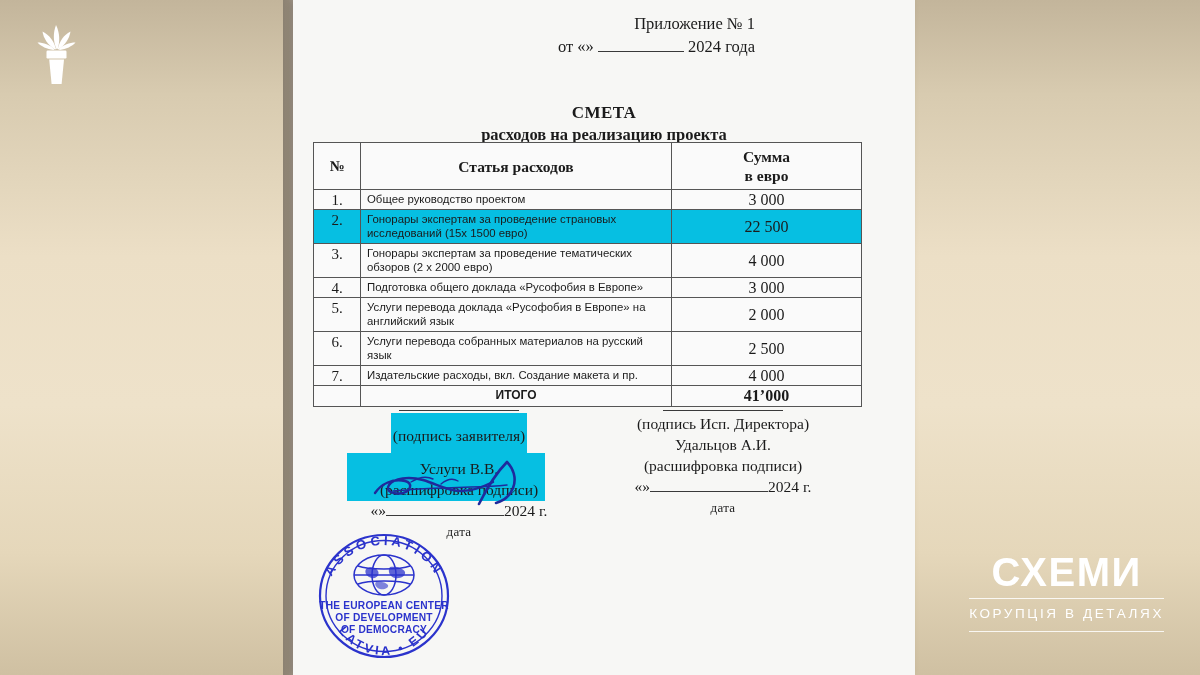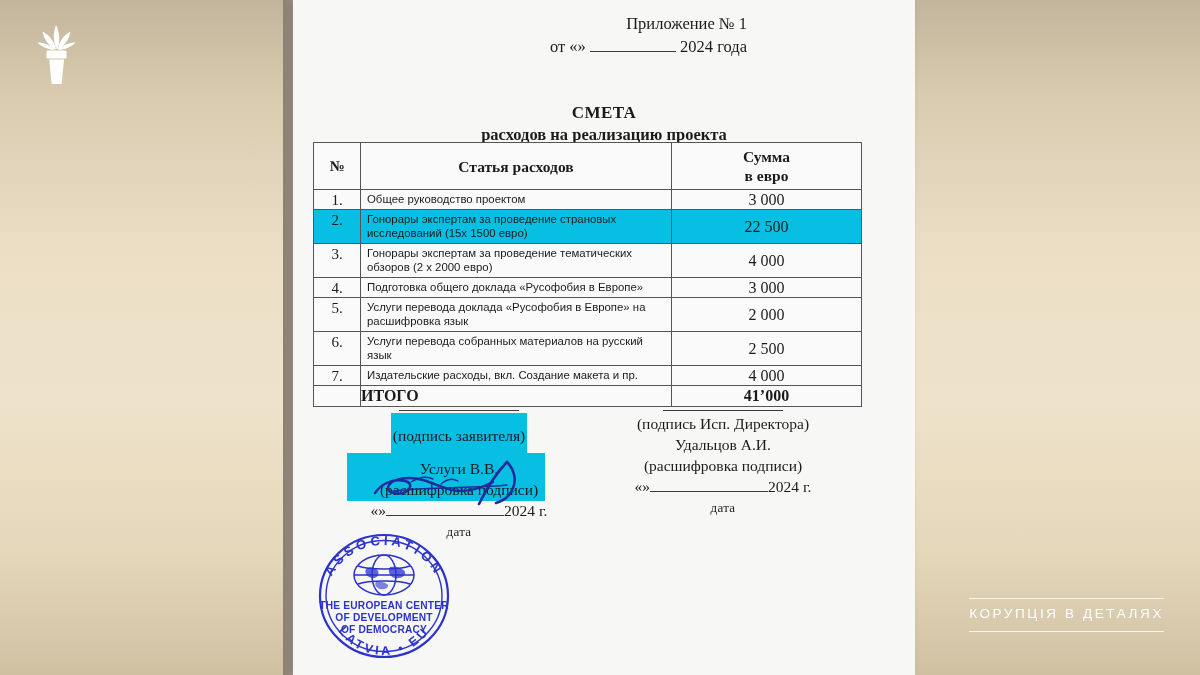--- a/index.html
+++ b/index.html
@@ -70,21 +70,21 @@
     position: absolute; left: 293px; top: 0;
     width: 622px; height: 675px;
     background: #f7f7f5;
     box-shadow: -3px 0 7px rgba(0,0,0,.14);
     z-index: 3;
     color: #1b1b1b;
   }
 
   
   #doc-header {
-    position: absolute; left: 0; top: 12px;
+    position: absolute; left: 8px; top: 12px;
     width: 502px;
     text-align: right;
     padding-right: 48px;
     font-size: 16.5px;
     line-height: 23px;
   }
   #doc-header .ln { white-space: pre; }
   .blank { display: inline-block; border-bottom: 1.2px solid #3a3a3a;
            vertical-align: baseline; height: 15px; }
   .b-long { width: 96px; }
@@ -133,24 +133,24 @@
     font-weight: bold;
     text-align: center;
     vertical-align: middle;
     font-size: 15.5px;
     line-height: 19px;
     padding: 4px 2px;
   }
   #tbl thead .c-num { font-size: 15px; padding-top: 4px; }
   #tbl tr.hl td { background: #06bfe2; }
   #tbl tr.total .c-desc {
-    text-align: left;
-    font-family: Liberation Serif, serif;
+    text-align: center;
+    font-family: Liberation Sans, sans-serif;
     font-weight: bold;
-    font-size: 16px;
+    font-size: 12px;
     padding: 3px 0;
   }
   #tbl tr.total .c-amt { font-weight: bold; font-size: 16px; }
   #tbl tr.total .c-num { }
 
   
   #signs { position: absolute; left: 0; top: 410px; width: 622px; }
   .sigcol { position: absolute; top: 0; text-align: center; font-size: 15.5px; line-height: 21px; }
   #sig-left  { left: 46px;  width: 240px; }
   #sig-right { left: 300px; width: 260px; }
@@ -238,21 +238,21 @@
             <td class="c-desc">Гонорары экспертам за проведение тематических обзоров (2 х 2000 евро)</td>
             <td class="c-amt">4 000</td>
           </tr>
           <tr>
             <td class="c-num">4.</td>
             <td class="c-desc">Подготовка общего доклада «Русофобия в Европе»</td>
             <td class="c-amt">3 000</td>
           </tr>
           <tr>
             <td class="c-num">5.</td>
-            <td class="c-desc">Услуги перевода доклада «Русофобия в Европе» на расшифровка язык</td>
+            <td class="c-desc">Услуги перевода доклада «Русофобия в Европе» на английский язык</td>
             <td class="c-amt">2 000</td>
           </tr>
           <tr>
             <td class="c-num">6.</td>
             <td class="c-desc">Услуги перевода собранных материалов на русский язык</td>
             <td class="c-amt">2 500</td>
           </tr>
           <tr>
             <td class="c-num">7.</td>
             <td class="c-desc">Издательские расходы, вкл. Создание макета и пр.</td>
@@ -328,18 +328,19 @@
         <path d="M66 49 C70 48 76 49 78 52 C79 55 74 57 70 56 C66 55 64 51 66 49 Z" fill-opacity=".6" stroke="none"></path>
       </g>
       <text x="74" y="76" text-anchor="middle" font-family="Liberation Sans, sans-serif" font-size="10.2" font-weight="bold" fill="#2b33cc" letter-spacing=".2" id="st-l1">THE EUROPEAN CENTER</text>
       <text x="74" y="88" text-anchor="middle" font-family="Liberation Sans, sans-serif" font-size="10.2" font-weight="bold" fill="#2b33cc" letter-spacing=".2" id="st-l2">OF DEVELOPMENT</text>
       <text x="74" y="100" text-anchor="middle" font-family="Liberation Sans, sans-serif" font-size="10.2" font-weight="bold" fill="#2b33cc" letter-spacing=".2" id="st-l3">OF DEMOCRACY</text>
     </svg>
 
   </div>
 
   <div id="schemy">
+    <div class="big">СХЕМИ</div>
     <div class="rule"></div>
     <div class="sub">КОРУПЦІЯ В ДЕТАЛЯХ</div>
     <div class="rule"></div>
   </div>
 
 </div>
 
 </body></html>

